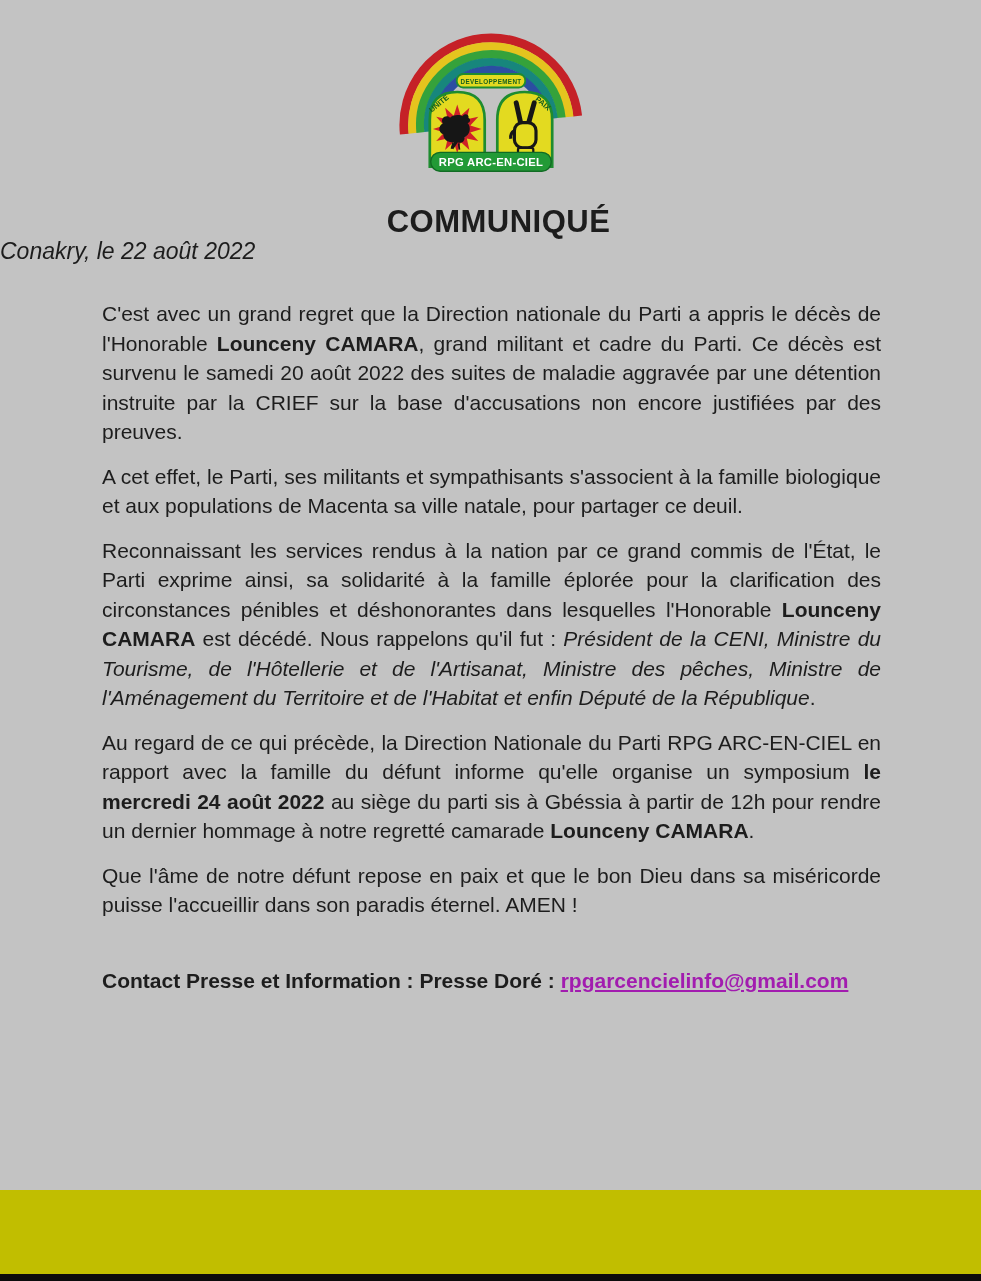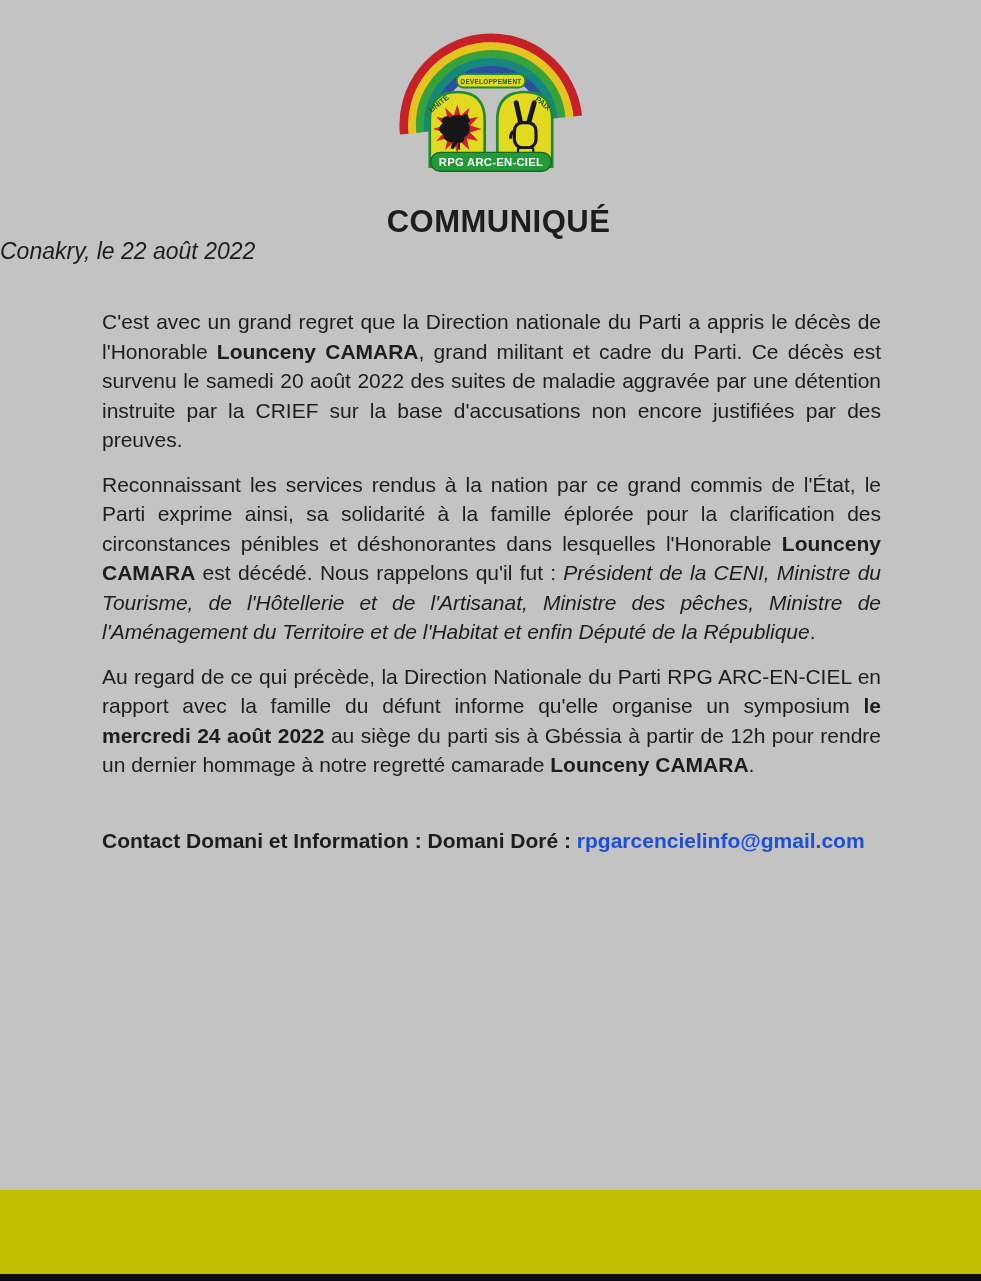--- a/index.html
+++ b/index.html
@@ -12,26 +12,26 @@
   .rainbow{display:block;}
   .emblem{display:block;margin-top:-64px;position:relative;z-index:2;}
   .emblem text{font-family:"Liberation Sans",sans-serif;}
 
   
   .title{position:absolute;top:196px;left:0;width:100%;text-align:center;font-size:31px;font-weight:bold;letter-spacing:.5px;margin:8px;}
   .date{position:absolute;top:238px;left:0;width:100%;font-size:23px;font-style:italic;}
 
   
   .doc-body{position:absolute;top:299px;left:102px;width:779px;font-size:21px;line-height:29.5px;text-align:justify;}
-  .doc-body p{margin:8px 0 15px 0;}
+  .doc-body p{margin:0 0 15px 0;}
   .contact{margin-top:46px !important;text-align:left;}
 
   .b{font-weight:bold;}
   .i{font-style:italic;}
-  .link{color:#1d4ed8;cursor:pointer;}
+  .link{color:#a21caf;text-decoration:underline;cursor:pointer;}
 
   
   .footer{position:absolute;top:1190px;left:0;width:100%;height:84px;background:#c1be00;text-align:center;font-size:21px;line-height:30px;color:#1a1a1a;white-space:pre-wrap;}
   .footer-inner{padding-top:13px;}
   .bottom-strip{position:absolute;top:1274px;left:0;width:100%;height:7px;background:#0b0b0b;}
 </style>
 </head>
 <body>
 
 <div class="page">
@@ -82,23 +82,25 @@
         <text x="80" y="103.5" text-anchor="middle" font-size="12.5" font-weight="bold" fill="#ffffff" letter-spacing="0.3">RPG ARC-EN-CIEL</text>
       </g>
     </svg>
   </div>
 
   <h1 class="title">COMMUNIQUÉ</h1>
   <div class="date">Conakry, le 22 août 2022</div>
 
   <div class="doc-body">
     <p><span>C'est avec un grand regret que la Direction nationale du Parti a appris le décès de l'Honorable </span><span class="b">Lounceny CAMARA</span><span>, grand militant et cadre du Parti. Ce décès est survenu le samedi 20 août 2022 des suites de maladie aggravée par une détention instruite par la CRIEF sur la base d'accusations non encore justifiées par des preuves.</span></p>
+    <p><span>A cet effet, le Parti, ses militants et sympathisants s'associent à la famille biologique et aux populations de Macenta sa ville natale, pour partager ce deuil.</span></p>
     <p><span>Reconnaissant les services rendus à la nation par ce grand commis de l'État, le Parti exprime ainsi, sa solidarité à la famille éplorée pour la clarification des circonstances pénibles et déshonorantes dans lesquelles l'Honorable </span><span class="b">Lounceny CAMARA</span><span> est décédé. Nous rappelons qu'il fut : </span><span class="i">Président de la CENI, Ministre du Tourisme, de l'Hôtellerie et de l'Artisanat, Ministre des pêches, Ministre de l'Aménagement du Territoire et de l'Habitat et enfin Député de la République</span><span>.</span></p>
     <p><span>Au regard de ce qui précède, la Direction Nationale du Parti RPG ARC-EN-CIEL en rapport avec la famille du défunt informe qu'elle organise un symposium </span><span class="b">le mercredi 24 août 2022</span><span> au siège du parti sis à Gbéssia à partir de 12h pour rendre un dernier hommage à notre regretté camarade </span><span class="b">Lounceny CAMARA</span><span>.</span></p>
-    <p class="contact"><span class="b">Contact Domani et Information : Domani Doré : </span><span class="b link">rpgarcencielinfo@gmail.com</span></p>
+    <p><span>Que l'âme de notre défunt repose en paix et que le bon Dieu dans sa miséricorde puisse l'accueillir dans son paradis éternel. AMEN !</span></p>
+    <p class="contact"><span class="b">Contact Presse et Information : Presse Doré : </span><span class="b link">rpgarcencielinfo@gmail.com</span></p>
   </div>
 
   <div class="footer">
     <div class="footer-inner">
       
       
     </div>
   </div>
   <div class="bottom-strip"></div>
 

